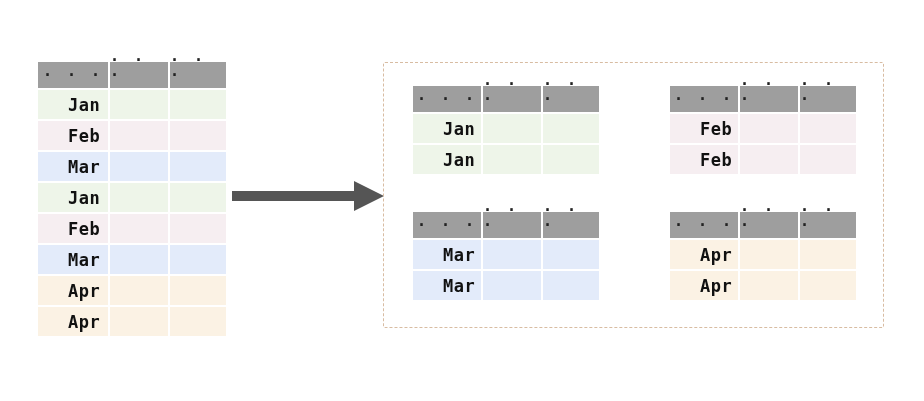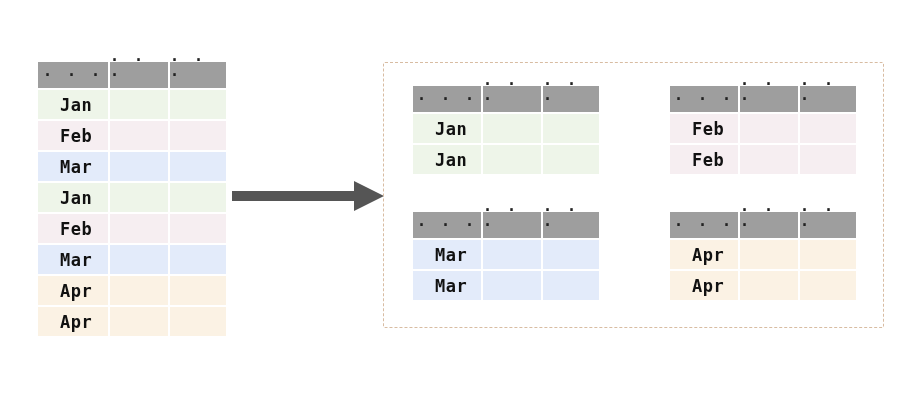--- a/index.html
+++ b/index.html
@@ -46,21 +46,21 @@
   }
   .tbl .hdr .dots {
     color: #222222;
     font-size: 15px;
     font-weight: bold;
     letter-spacing: 3px;
     line-height: 1;
     transform: translateY(-2px);
   }
   .tbl .lbl {
-    padding-left: 22px;
+    padding-left: 30px;
     font-size: 17px;
     font-weight: bold;
     color: #111111;
     letter-spacing: 0.5px;
   }
 
   
   .src { left: 38px; top: 62px; }
   .src .c0 { width: 70px; }
   .src .c1 { width: 58px; }

